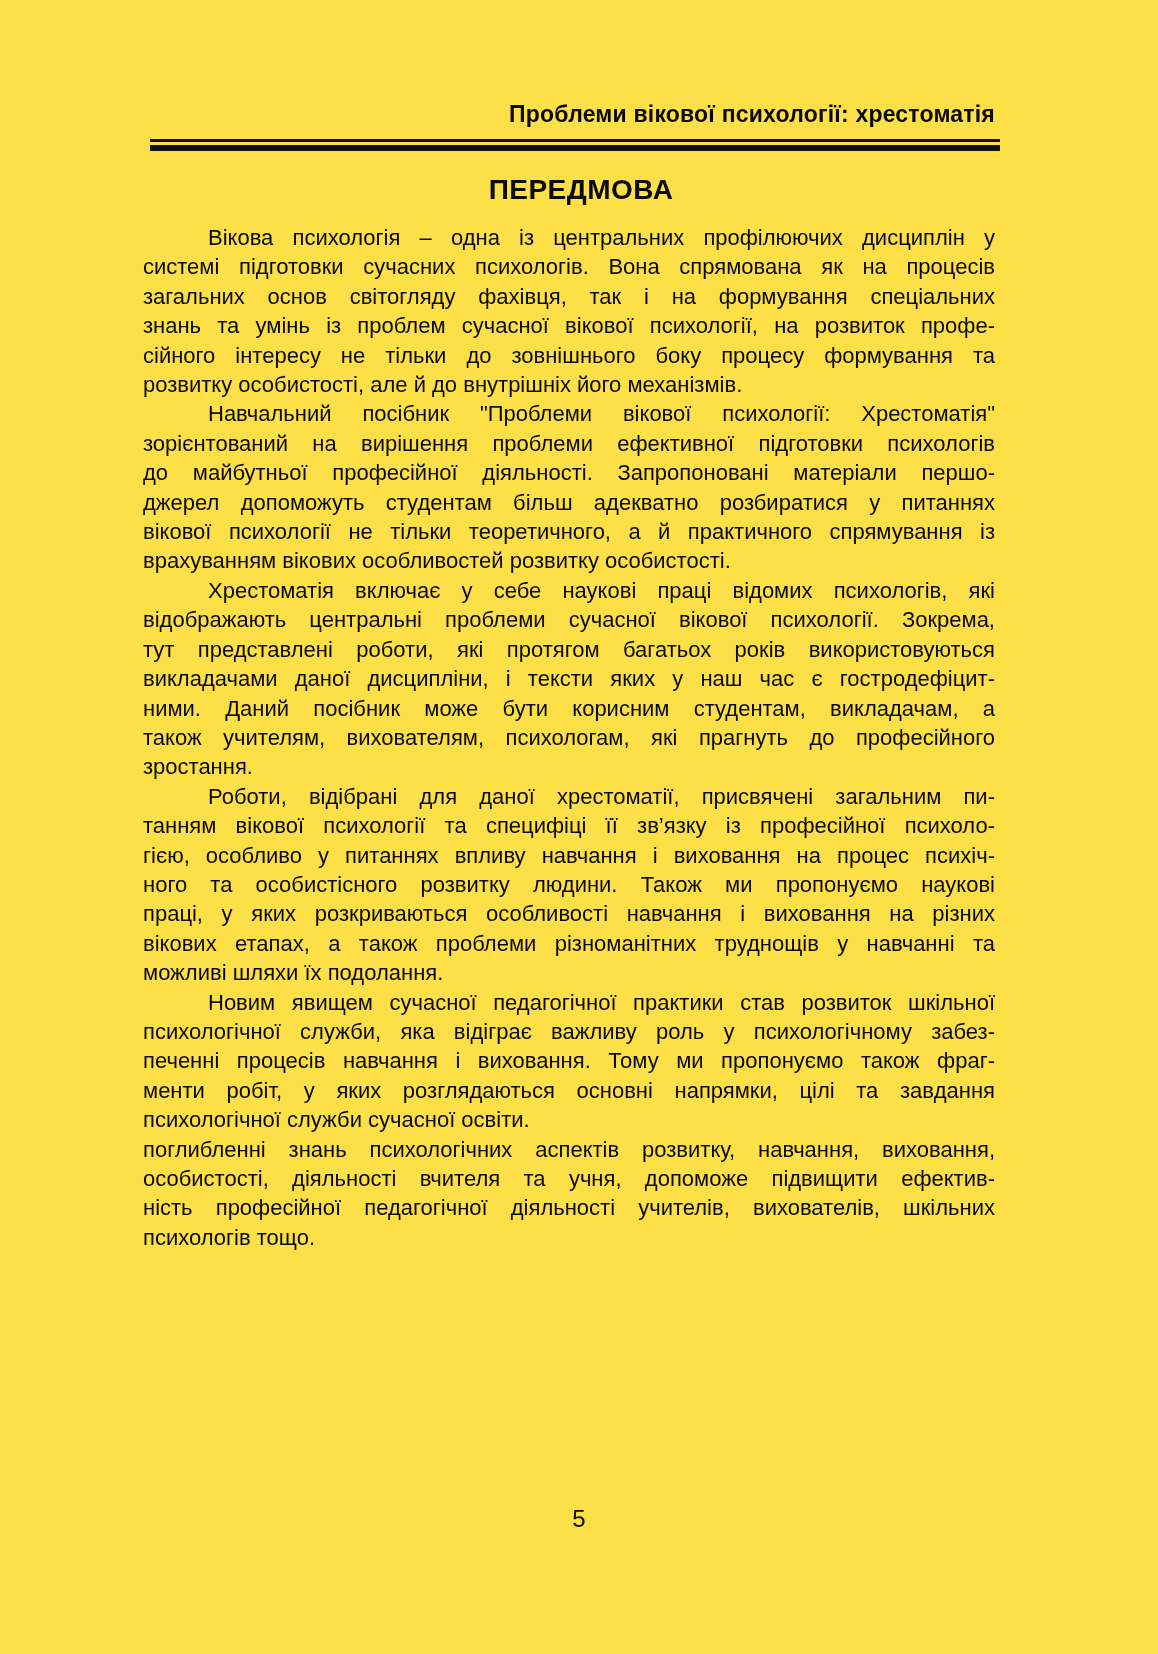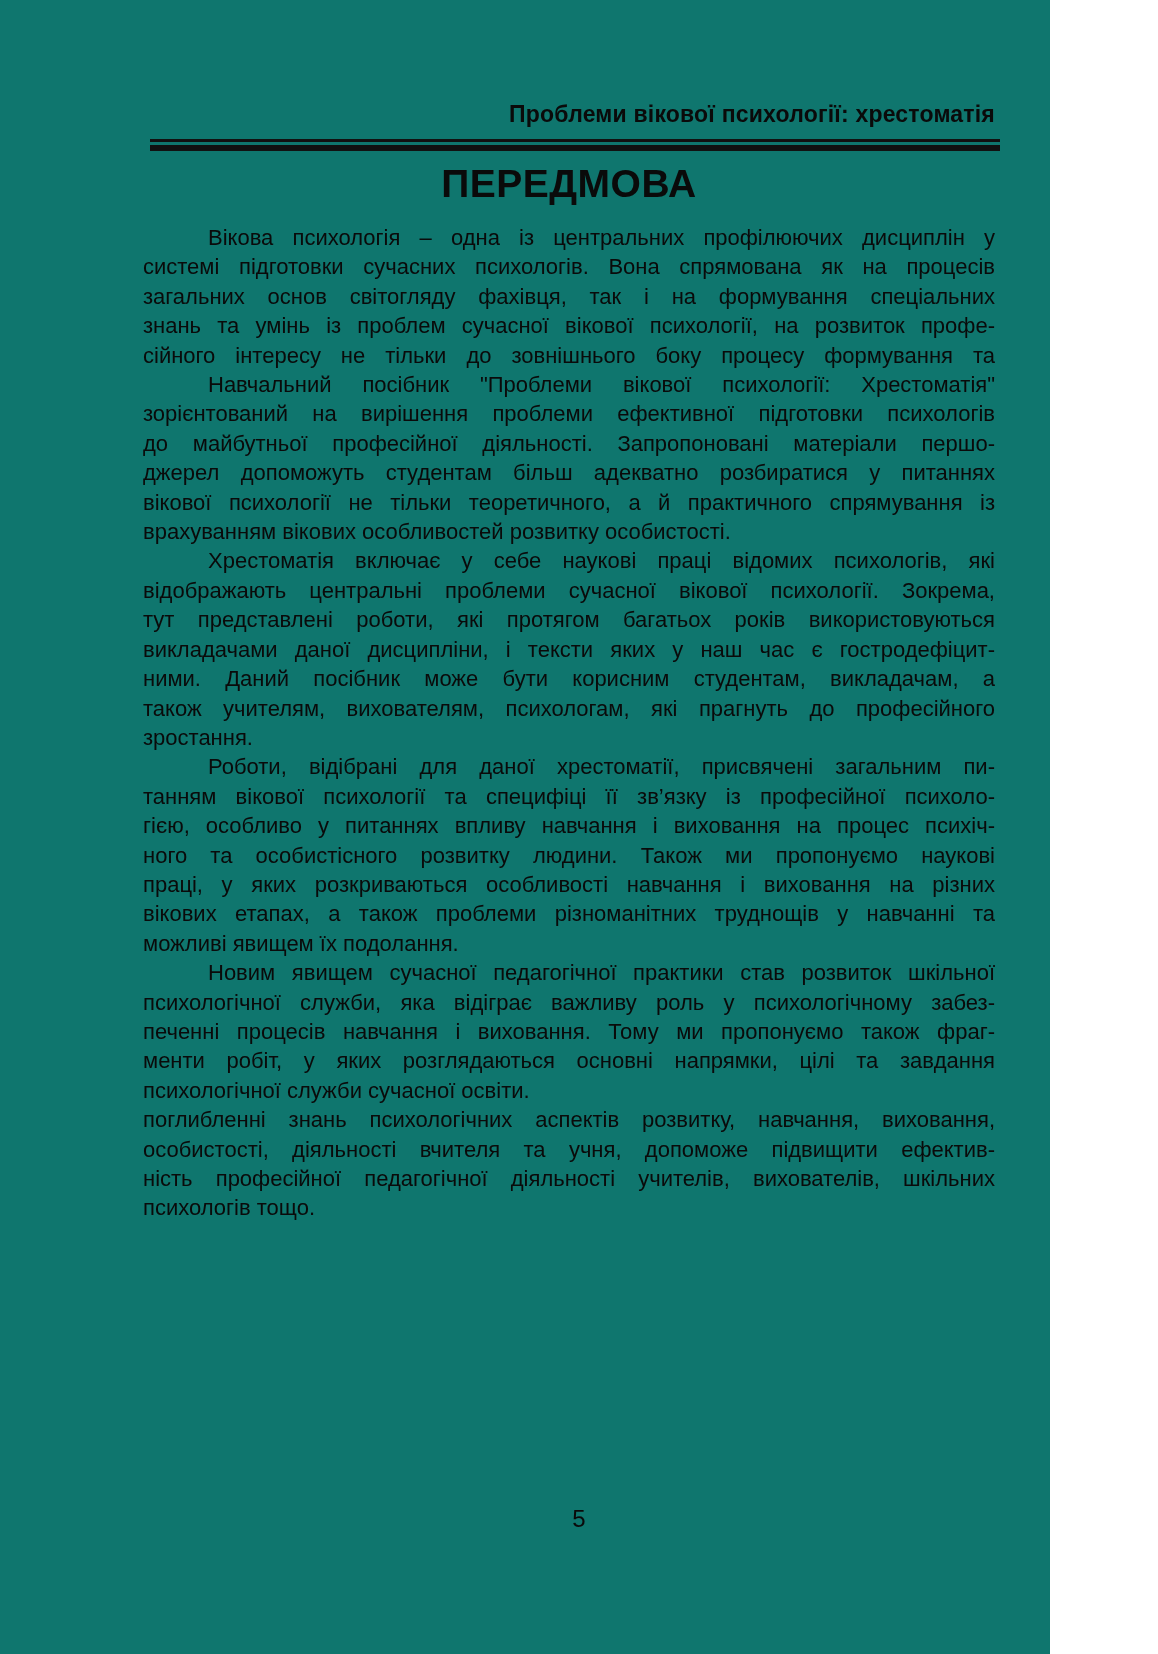--- a/index.html
+++ b/index.html
@@ -4,23 +4,23 @@
 <style>
   html, body {
     margin: 0;
     padding: 0;
     background: #ffffff;
     font-family: "Liberation Sans", sans-serif;
     color: #0a0a0a;
   }
   .page {
     position: relative;
-    width: 1050px;
+    width: 1158px;
     height: 1654px;
-    background: #0f766e;
+    background: #fde047;
     overflow: hidden;
   }
   .running-head {
     position: absolute;
     left: 143px;
     top: 101px;
     width: 852px;
     text-align: right;
     font-size: 23px;
     font-weight: bold;
@@ -34,23 +34,23 @@
     width: 850px;
     height: 3px;              
     border-top: 3px solid #111;
     border-bottom: 6px solid #111;
   }
   .page-title {
     position: absolute;
     left: 143px;
     top: 162px;
     width: 852px;
-    margin: 0;
+    margin: 12px;
     text-align: center;
-    font-size: 39px;
+    font-size: 28px;
     font-weight: bold;
     letter-spacing: 0.5px;
   }
   .body-text {
     position: absolute;
     left: 143px;
     top: 223px;
     width: 852px;
     font-size: 22px;
     line-height: 29.4px;
@@ -82,40 +82,41 @@
   <div class="header-rule"></div>
 
   <h1 class="page-title">ПЕРЕДМОВА</h1>
 
   <div class="body-text">
       <div class="line first">Вікова психологія – одна із центральних профілюючих дисциплін у</div>
       <div class="line">системі підготовки сучасних психологів. Вона спрямована як на процесів</div>
       <div class="line">загальних основ світогляду фахівця, так і на формування спеціальних</div>
       <div class="line">знань та умінь із проблем сучасної вікової психології, на розвиток профе-</div>
       <div class="line">сійного інтересу не тільки до зовнішнього боку процесу формування та</div>
+      <div class="line last">розвитку особистості, але й до внутрішніх його механізмів.</div>
       <div class="line first">Навчальний посібник "Проблеми вікової психології: Хрестоматія"</div>
       <div class="line">зорієнтований на вирішення проблеми ефективної підготовки психологів</div>
       <div class="line">до майбутньої професійної діяльності. Запропоновані матеріали першо-</div>
       <div class="line">джерел допоможуть студентам більш адекватно розбиратися у питаннях</div>
       <div class="line">вікової психології не тільки теоретичного, а й практичного спрямування із</div>
       <div class="line last">врахуванням вікових особливостей розвитку особистості.</div>
       <div class="line first">Хрестоматія включає у себе наукові праці відомих психологів, які</div>
       <div class="line">відображають центральні проблеми сучасної вікової психології. Зокрема,</div>
       <div class="line">тут представлені роботи, які протягом багатьох років використовуються</div>
       <div class="line">викладачами даної дисципліни, і тексти яких у наш час є гостродефіцит-</div>
       <div class="line">ними. Даний посібник може бути корисним студентам, викладачам, а</div>
       <div class="line">також учителям, вихователям, психологам, які прагнуть до професійного</div>
       <div class="line last">зростання.</div>
       <div class="line first">Роботи, відібрані для даної хрестоматії, присвячені загальним пи-</div>
       <div class="line">танням вікової психології та специфіці її зв’язку із професійної психоло-</div>
       <div class="line">гією, особливо у питаннях впливу навчання і виховання на процес психіч-</div>
       <div class="line">ного та особистісного розвитку людини. Також ми пропонуємо наукові</div>
       <div class="line">праці, у яких розкриваються особливості навчання і виховання на різних</div>
       <div class="line">вікових етапах, а також проблеми різноманітних труднощів у навчанні та</div>
-      <div class="line last">можливі явищем їх подолання.</div>
+      <div class="line last">можливі шляхи їх подолання.</div>
       <div class="line first">Новим явищем сучасної педагогічної практики став розвиток шкільної</div>
       <div class="line">психологічної служби, яка відіграє важливу роль у психологічному забез-</div>
       <div class="line">печенні процесів навчання і виховання. Тому ми пропонуємо також фраг-</div>
       <div class="line">менти робіт, у яких розглядаються основні напрямки, цілі та завдання</div>
       <div class="line last">психологічної служби сучасної освіти.</div>
       <div class="line">поглибленні знань психологічних аспектів розвитку, навчання, виховання,</div>
       <div class="line">особистості, діяльності вчителя та учня, допоможе підвищити ефектив-</div>
       <div class="line">ність професійної педагогічної діяльності учителів, вихователів, шкільних</div>
       <div class="line last">психологів тощо.</div>
     </div>

